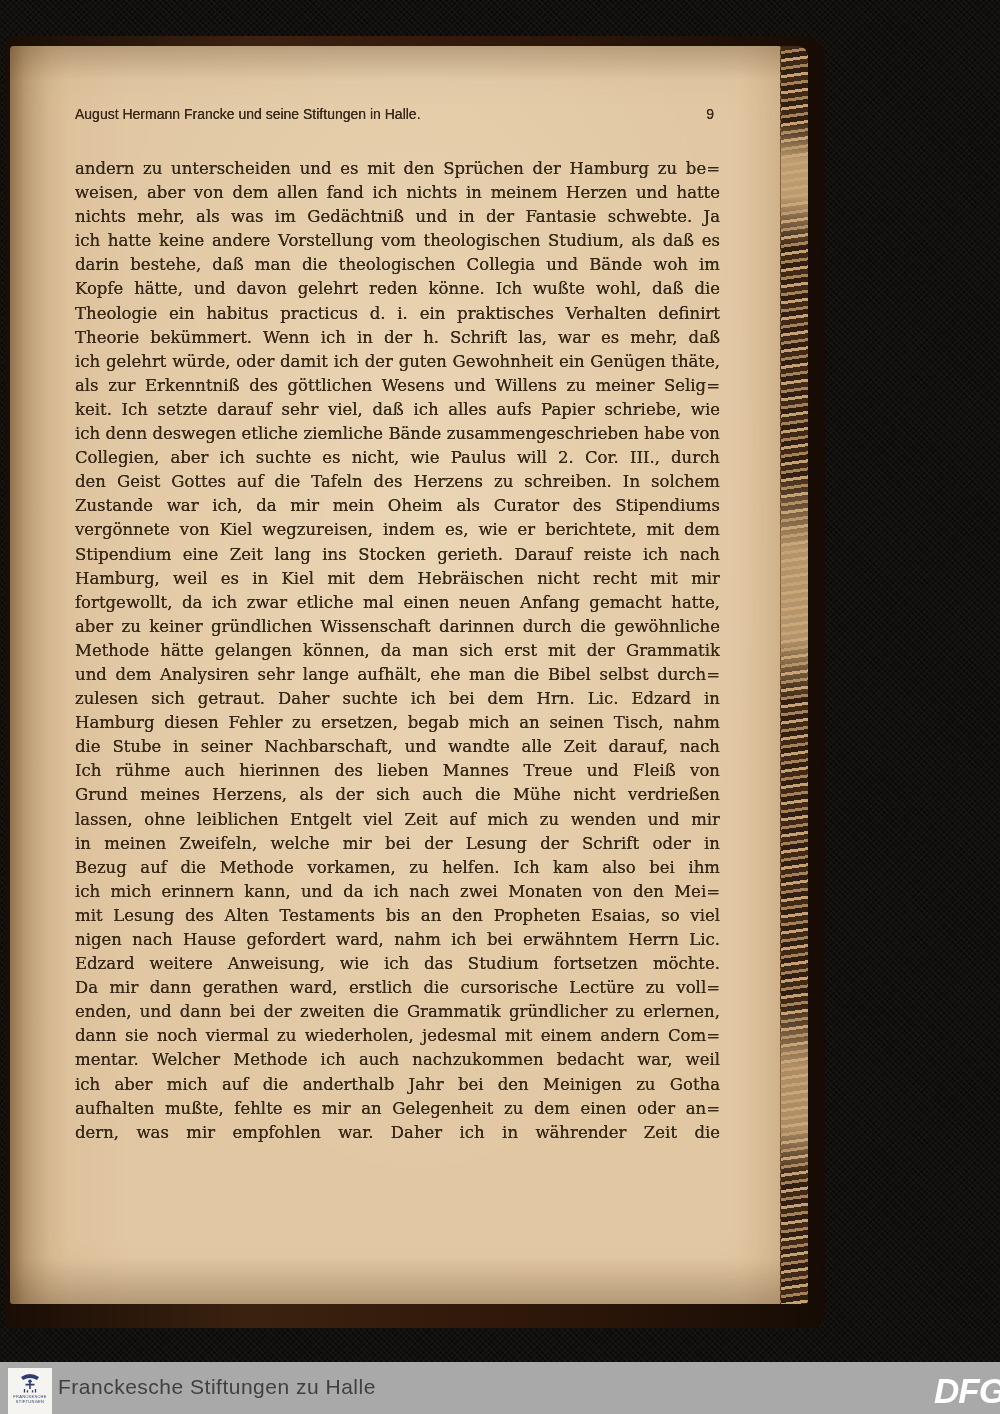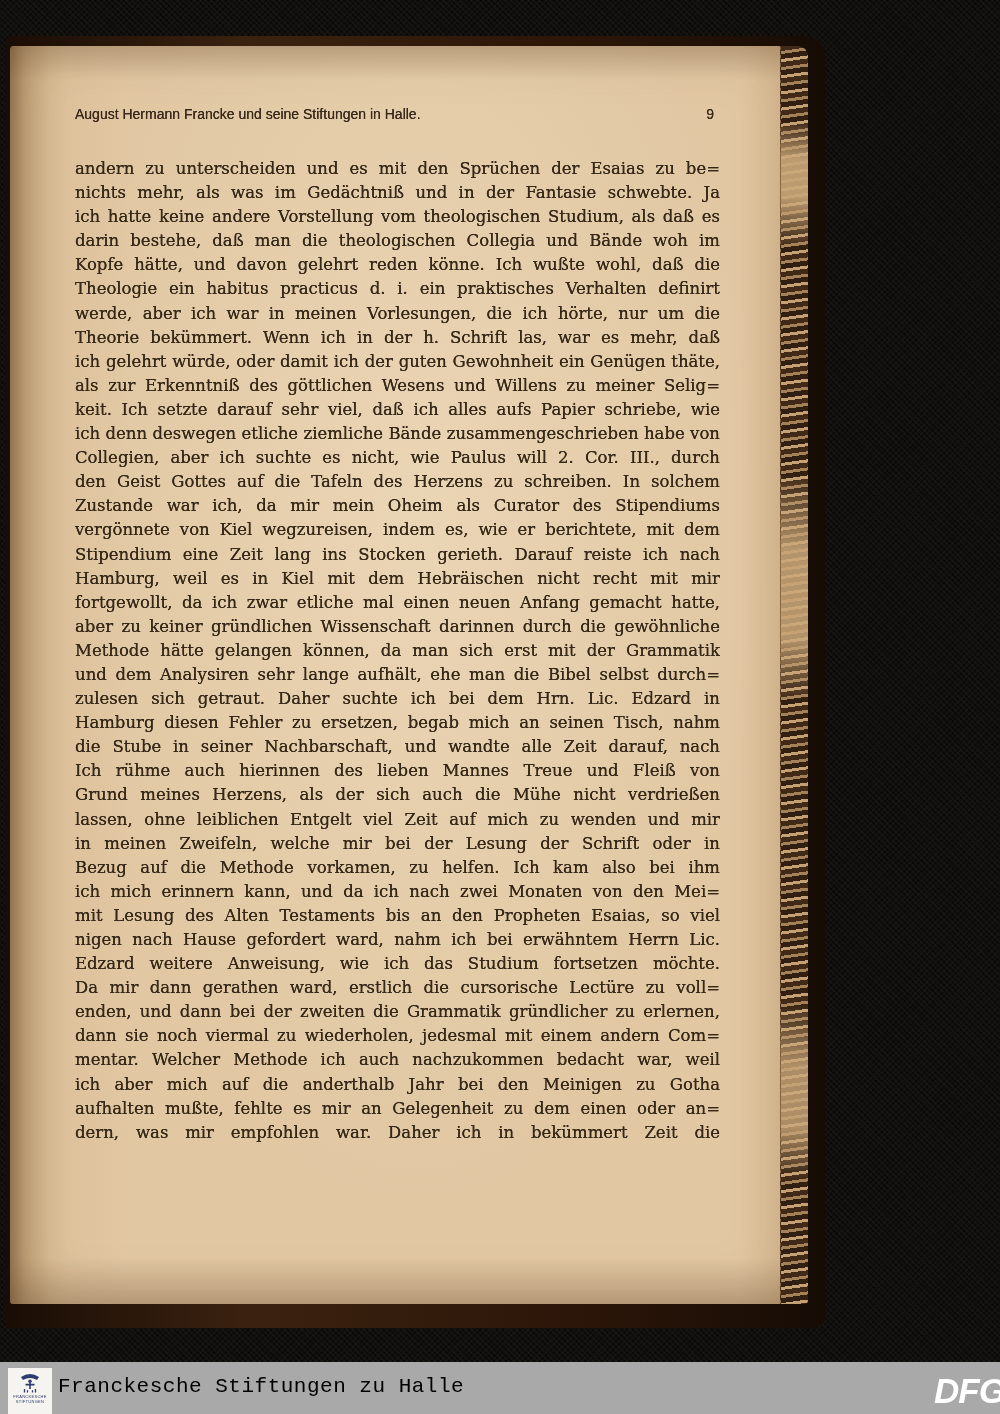--- a/index.html
+++ b/index.html
@@ -67,21 +67,21 @@
   }
   .logo-box {
     position:absolute; left:8px; bottom:0; width:44px; height:46px;
     background:#f5f4f0; display:flex; flex-direction:column; align-items:center; justify-content:flex-start;
     padding-top:2px;
   }
   .logo-text { text-align:center; font-family:"Liberation Sans", sans-serif; font-size:4px; letter-spacing:.3px; color:#2e3d6e; line-height:5px; }
   .logo-text span { display:block; }
   .institution {
     position:absolute; left:58px; top:0; height:52px; line-height:50px;
-    font-family:Liberation Mono, monospace; font-size:21px; color:#000000; letter-spacing:.5px;
+    font-family:Liberation Sans, sans-serif; font-size:21px; color:#404040; letter-spacing:.5px;
   }
   .dfg {
     position:absolute; left:934px; top:9px;
     font-family:"Liberation Sans", sans-serif; font-weight:bold; font-style:italic;
     font-size:35px; color:#fff; letter-spacing:-1px;
   }
 </style>
 </head>
 <body>
 
@@ -91,27 +91,27 @@
 
   <div class="page">
     <div class="gutter-shade"></div>
 
     <div class="page-header">
       <span class="running-title">August Hermann Francke und seine Stiftungen in Halle.</span>
       <span class="page-number">9</span>
     </div>
 
     <div class="body-text">
-        <div class="text-line">andern zu unterscheiden und es mit den Sprüchen der Esaias zu be=</div>
+        <div class="text-line">andern zu unterscheiden und es mit den Sprüchen der Hamburg zu be=</div>
+        <div class="text-line">weisen, aber von dem allen fand ich nichts in meinem Herzen und hatte</div>
         <div class="text-line">nichts mehr, als was im Gedächtniß und in der Fantasie schwebte.  Ja</div>
         <div class="text-line">ich hatte keine andere Vorstellung vom theologischen Studium, als daß es</div>
         <div class="text-line">darin bestehe, daß man die theologischen Collegia und Bände woh im</div>
         <div class="text-line">Kopfe hätte, und davon gelehrt reden könne.  Ich wußte wohl, daß die</div>
         <div class="text-line">Theologie ein habitus practicus d. i. ein praktisches Verhalten definirt</div>
-        <div class="text-line">werde, aber ich war in meinen Vorlesungen, die ich hörte, nur um die</div>
         <div class="text-line">Theorie bekümmert.  Wenn ich in der h. Schrift las, war es mehr, daß</div>
         <div class="text-line">ich gelehrt würde, oder damit ich der guten Gewohnheit ein Genügen thäte,</div>
         <div class="text-line">als zur Erkenntniß des göttlichen Wesens und Willens zu meiner Selig=</div>
         <div class="text-line">keit.  Ich setzte darauf sehr viel, daß ich alles aufs Papier schriebe, wie</div>
         <div class="text-line">ich denn deswegen etliche ziemliche Bände zusammengeschrieben habe von</div>
         <div class="text-line">Collegien, aber ich suchte es nicht, wie Paulus will 2. Cor. III., durch</div>
         <div class="text-line">den Geist Gottes auf die Tafeln des Herzens zu schreiben.  In solchem</div>
         <div class="text-line">Zustande war ich, da mir mein Oheim als Curator des Stipendiums</div>
         <div class="text-line">vergönnete von Kiel wegzureisen, indem es, wie er berichtete, mit dem</div>
         <div class="text-line">Stipendium eine Zeit lang ins Stocken gerieth.  Darauf reiste ich nach</div>
@@ -131,21 +131,21 @@
         <div class="text-line">ich mich erinnern kann, und da ich nach zwei Monaten von den Mei=</div>
         <div class="text-line">mit Lesung des Alten Testaments bis an den Propheten Esaias, so viel</div>
         <div class="text-line">nigen nach Hause gefordert ward, nahm ich bei erwähntem Herrn Lic.</div>
         <div class="text-line">Edzard weitere Anweisung, wie ich das Studium fortsetzen möchte.</div>
         <div class="text-line">Da mir dann gerathen ward, erstlich die cursorische Lectüre zu voll=</div>
         <div class="text-line">enden, und dann bei der zweiten die Grammatik gründlicher zu erlernen,</div>
         <div class="text-line">dann sie noch viermal zu wiederholen, jedesmal mit einem andern Com=</div>
         <div class="text-line">mentar.  Welcher Methode ich auch nachzukommen bedacht war, weil</div>
         <div class="text-line">ich aber mich auf die anderthalb Jahr bei den Meinigen zu Gotha</div>
         <div class="text-line">aufhalten mußte, fehlte es mir an Gelegenheit zu dem einen oder an=</div>
-        <div class="text-line">dern, was mir empfohlen war.  Daher ich in bekümmert Zeit die</div>
+        <div class="text-line">dern, was mir empfohlen war.  Daher ich in währender Zeit die</div>
       </div>
   </div>
 
   <div class="fore-edge"></div>
 
   <div class="footer-bar">
     <div class="logo-box">
       <svg width="22" height="24" viewBox="0 0 22 24">
         <path d="M2 7 Q11 1 20 7 L18 10 Q11 6 4 10 Z" fill="#2e3d6e"></path>
         <circle cx="11" cy="11.2" r="1.7" fill="#2e3d6e"></circle>

